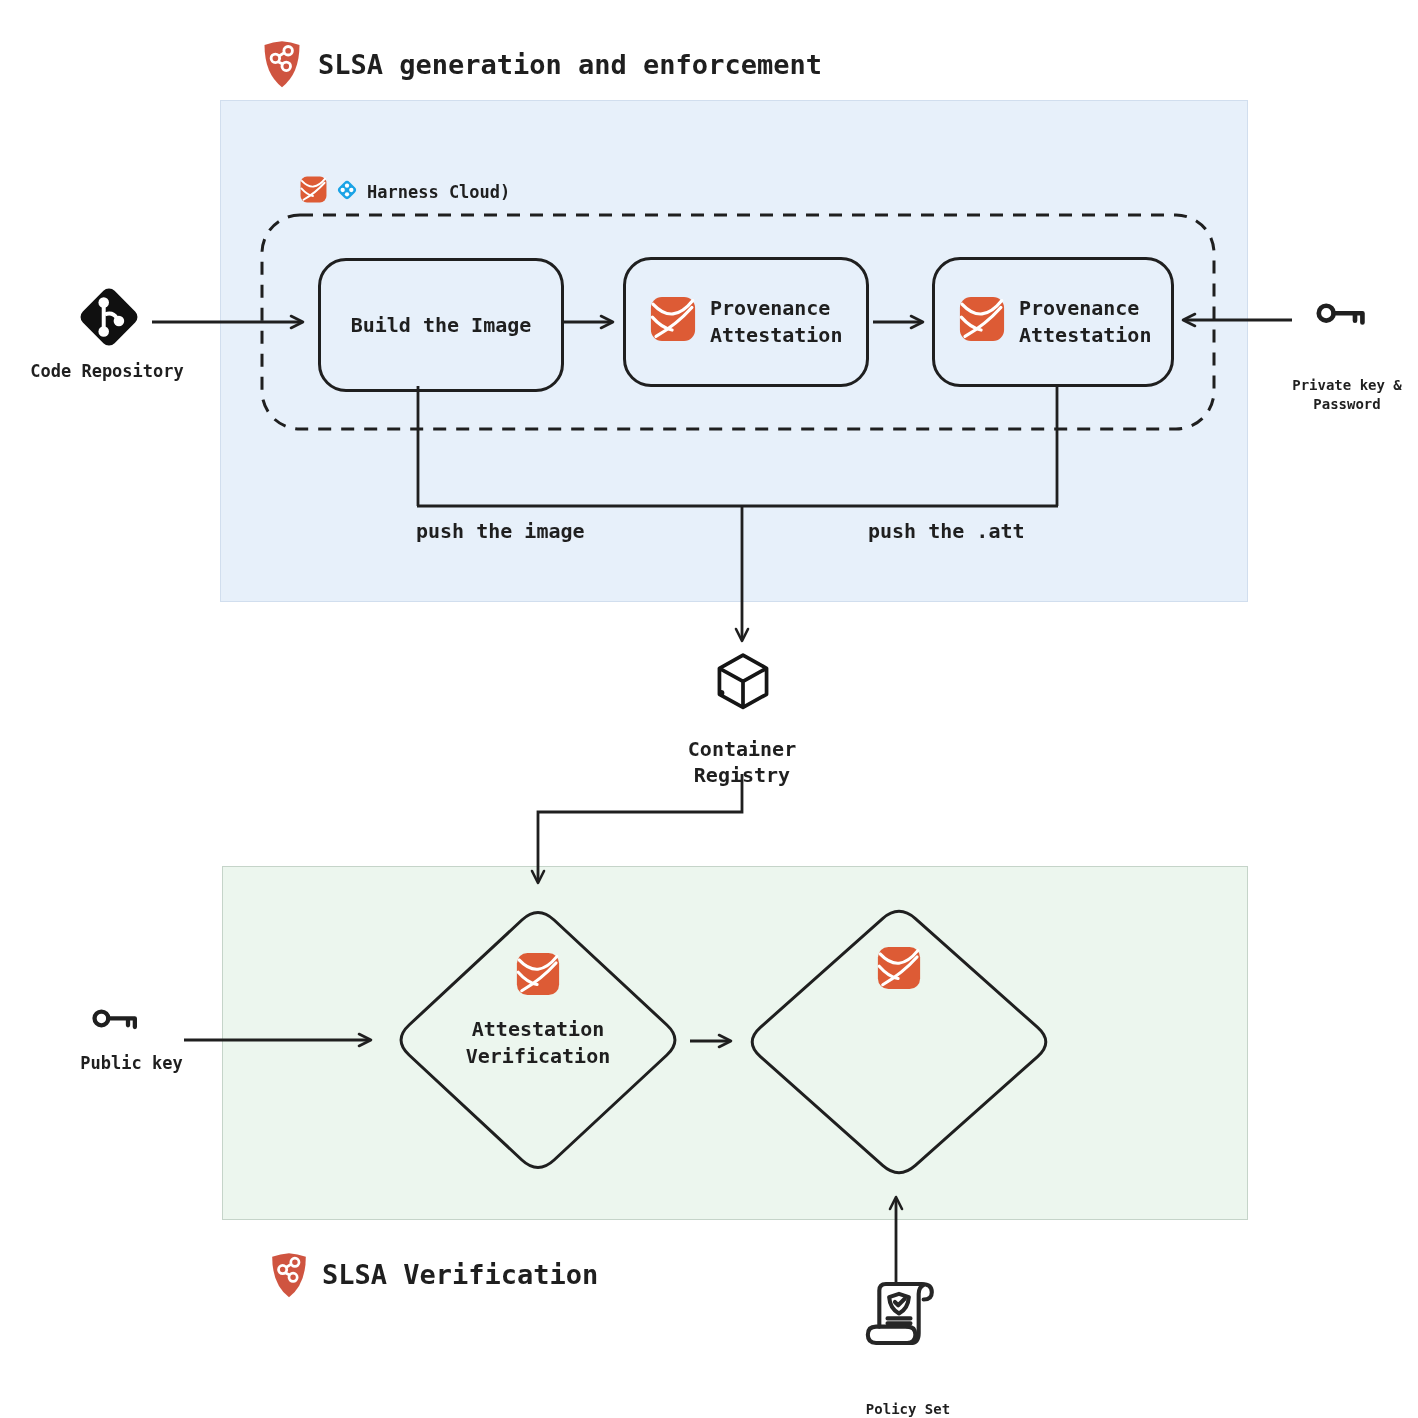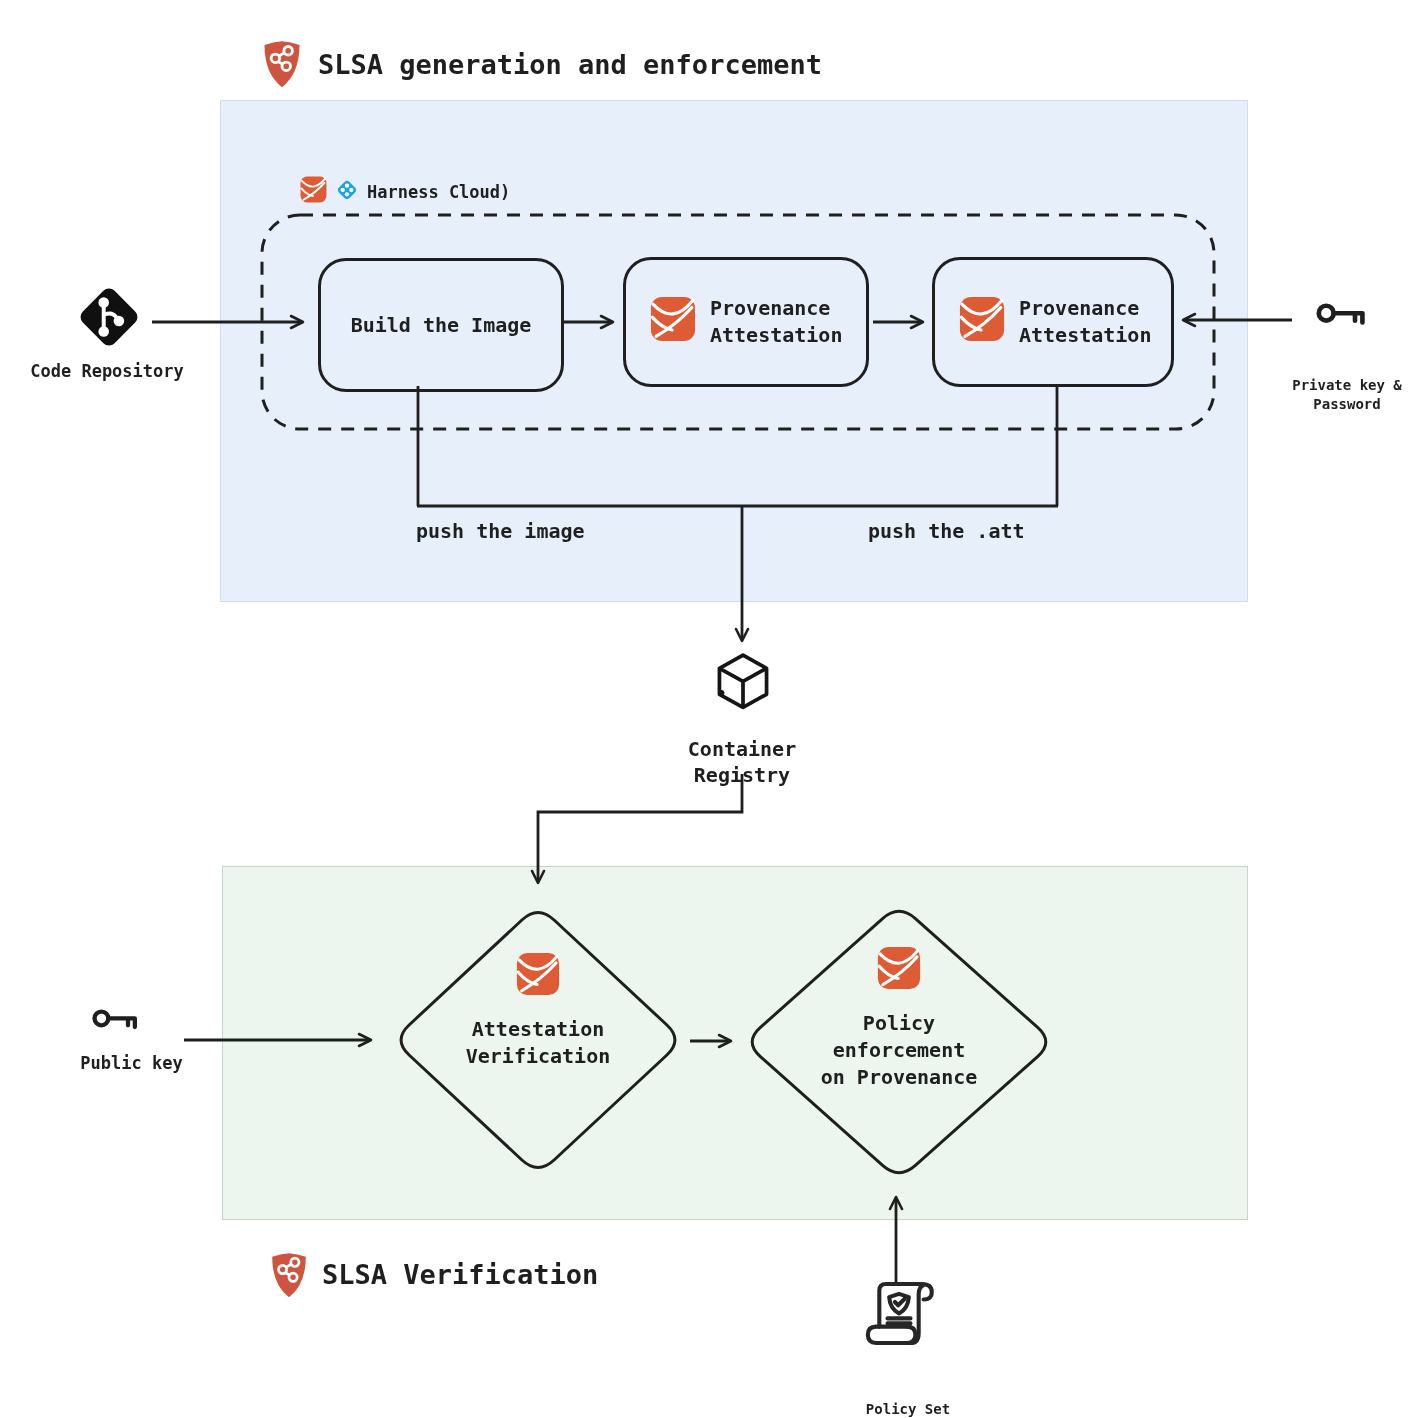--- a/index.html
+++ b/index.html
@@ -213,25 +213,20 @@
     <span class="icon">
       <svg width="44" height="44" viewBox="0 0 100 100">
         <rect x="2" y="2" width="96" height="96" rx="24" fill="#dd5b35"></rect>
         <g fill="none" stroke="#ffffff" stroke-width="7" stroke-linecap="round">
           <path d="M7 18 Q50 64 93 10"></path>
             <path d="M13 88 Q58 62 91 25"></path>
             <path d="M5 46 Q26 70 48 74"></path>
         </g>
       </svg>
     </span>
-    <span>
-      <div>Policy</div>
-      <div>enforcement</div>
-      <div>on Provenance</div>
-    </span>
   </div>
 </div>
 
 <span class="icon abs" style="left:92px;top:1007px;z-index:4;">
   <svg width="48" height="28" viewBox="0 0 56 32">
     <g fill="none" stroke="#1f1f1f" stroke-width="5" stroke-linecap="round">
       <circle cx="11" cy="13" r="8"></circle>
         <path d="M19 13 H50 M42 13 V21 M50 13 V23"></path>
     </g>
   </svg>

